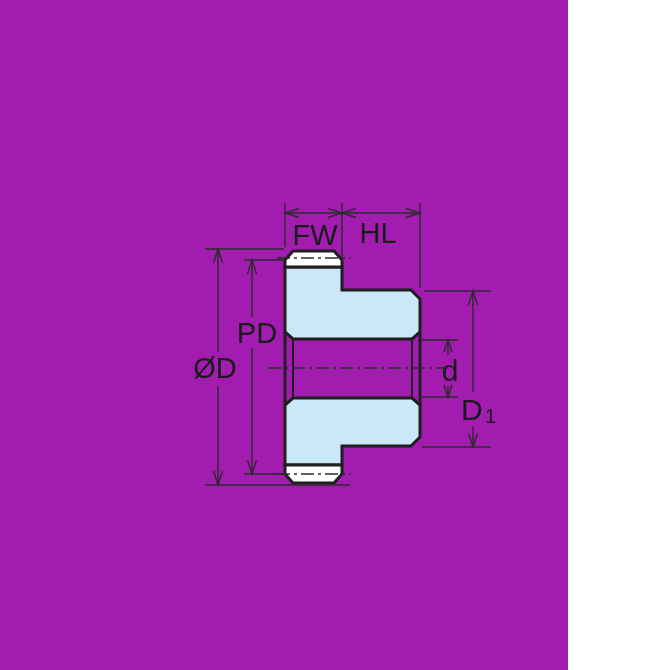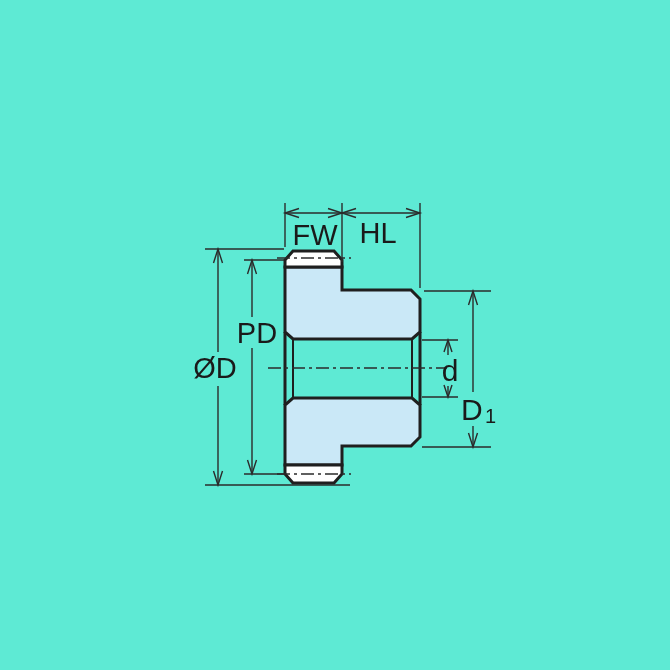--- a/index.html
+++ b/index.html
@@ -2,23 +2,23 @@
 <html><head>
 <meta charset="utf-8">
 <style>
   html, body {
     margin: 0;
     padding: 0;
     background: #ffffff;
   }
   .stage {
     position: relative;
-    width: 670px;
+    width: 568px;
     height: 670px;
-    background: #5eead4;
+    background: #a21caf;
     overflow: hidden;
     font-family: "Liberation Sans", sans-serif;
   }
   svg text {
     font-family: "Liberation Sans", sans-serif;
     fill: #1a1a1a;
   }
   .outline {
     stroke: #1f1f1f;
     stroke-width: 3;

